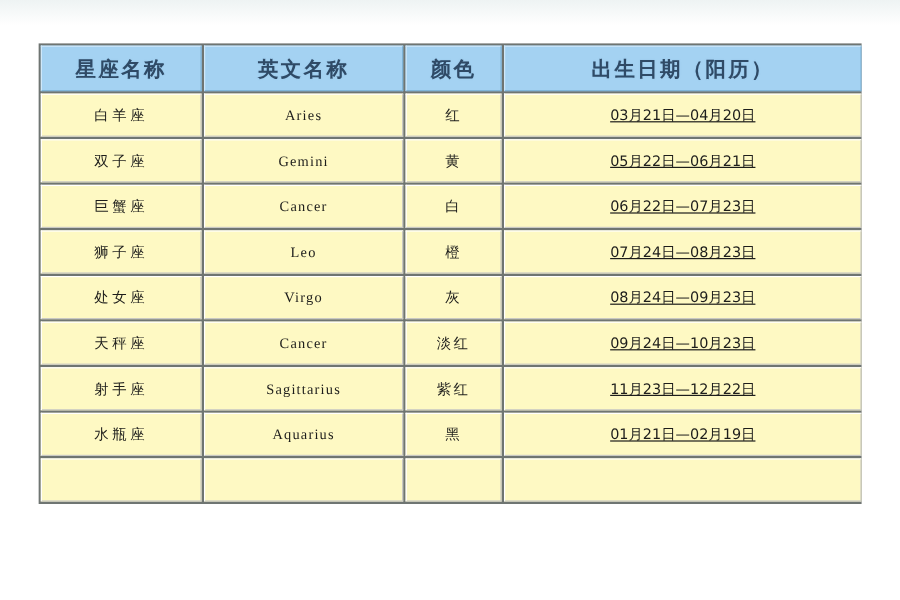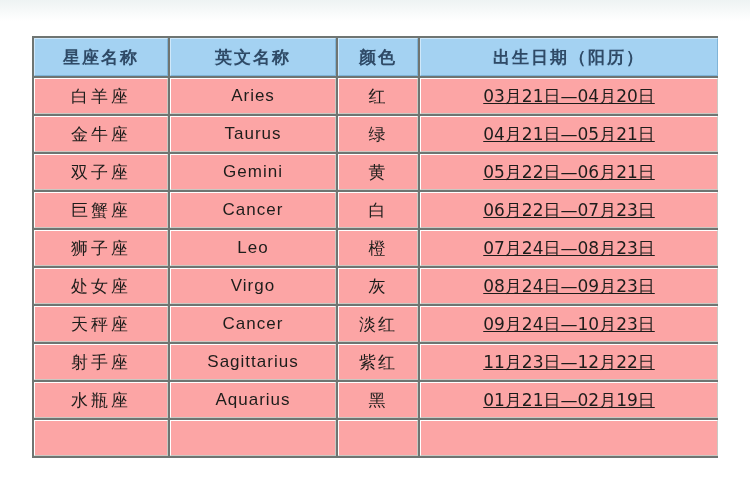--- a/index.html
+++ b/index.html
@@ -71,40 +71,40 @@
     border-top: 1px solid #cfe8fa;
     border-left: 1px solid #cfe8fa;
     border-right: 1px solid #7fb4d8;
     border-bottom: 1px solid #7fb4d8;
     letter-spacing: 2px;
     white-space: nowrap;
     text-shadow: 0 0 1px rgba(120,170,205,.55);
   }
 
   table.zodiac td {
-    background: #fca5a5;
+    background: #fef9c3;
     height: 34px;
     padding: 0 6px;
     text-align: center;
-    font-size: 17px;
+    font-size: 12px;
     color: #1d1d1b;
     border-top: 1px solid #ffffff;
     border-left: 1px solid #ffffff;
     border-right: 1px solid #c9c9c3;
     border-bottom: 1px solid #c9c9c3;
     white-space: nowrap;
     overflow: hidden;
   }
 
   td.cell-name {
     letter-spacing: 3px;
     font-size: 16px;
   }
   td.cell-en {
-    font-family: Liberation Sans, sans-serif;
+    font-family: Liberation Serif, serif;
     font-size: 15px;
     letter-spacing: 1px;
   }
   td.cell-color {
     letter-spacing: 2px;
   }
   td.cell-date {
     letter-spacing: 0px;
     font-size: 16px;
     text-decoration: underline;
@@ -132,26 +132,20 @@
         <th>颜色</th>
         <th>出生日期（阳历）</th>
       </tr>
     </thead>
     <tbody id="table-body">
         <tr>
           <td class="cell-name">白羊座</td>
           <td class="cell-en">Aries</td>
           <td class="cell-color">红</td>
           <td class="cell-date">03月21日—04月20日</td>
-        </tr>
-        <tr>
-          <td class="cell-name">金牛座</td>
-          <td class="cell-en">Taurus</td>
-          <td class="cell-color">绿</td>
-          <td class="cell-date">04月21日—05月21日</td>
         </tr>
         <tr>
           <td class="cell-name">双子座</td>
           <td class="cell-en">Gemini</td>
           <td class="cell-color">黄</td>
           <td class="cell-date">05月22日—06月21日</td>
         </tr>
         <tr>
           <td class="cell-name">巨蟹座</td>
           <td class="cell-en">Cancer</td>

